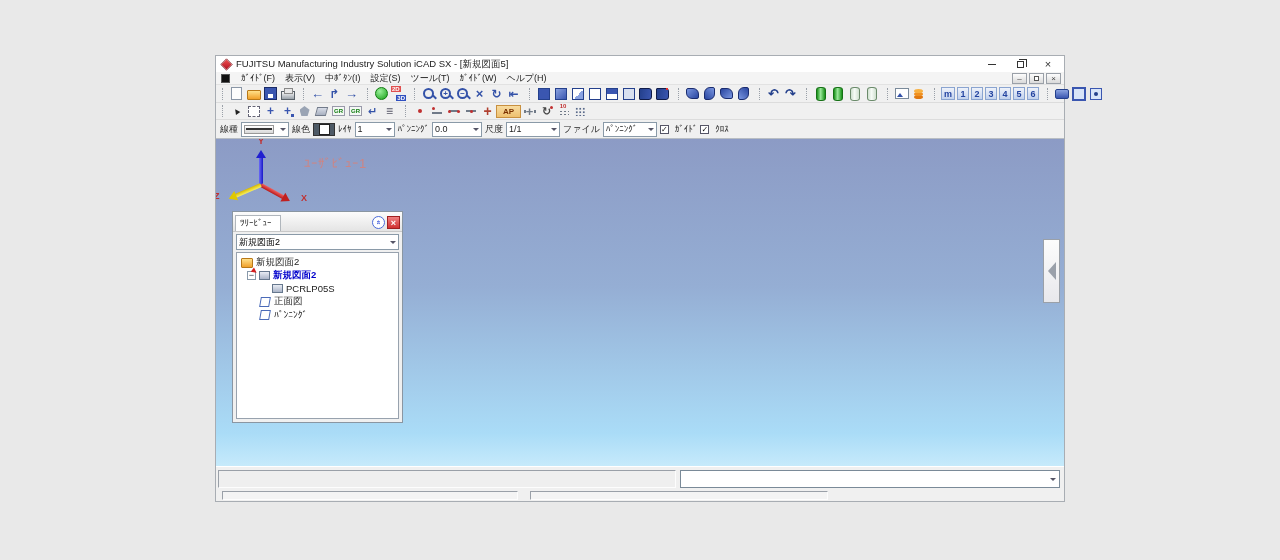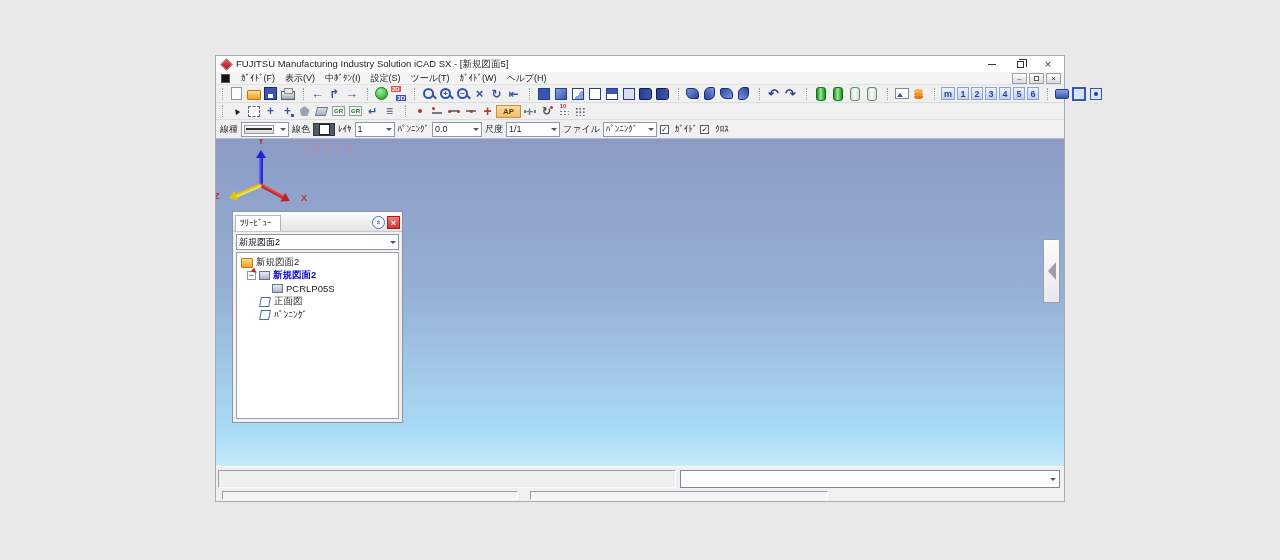--- a/index.html
+++ b/index.html
@@ -127,21 +127,21 @@
   .linep::before { content:""; flex:1; height:2px; background:#333; }
   .swatch { width:22px; height:13px; background:#4e5a66; display:flex; align-items:center; justify-content:center; border:1px solid #333; }
   .swatch::before { content:""; width:9px; height:9px; background:#fff; border:1px solid #222; }
   .cbwrap { display:flex; align-items:center; gap:6px; }
   .cb { width:9px; height:9px; background:#fff; border:1px solid #556; font-size:8px; line-height:8px; text-align:center; color:#111; }
   .cb::before { content:"✓"; }
 
   
   .canvas { position:relative; height:327px; flex:0 0 auto; overflow:hidden;
             background:linear-gradient(#8c9bc5 0%,#95aed4 45%,#aadcf7 90%,#c6eafb 100%); }
-  .viewlabel { position:absolute; left:88px; top:4px; font-size:10px; color:#cc8585; letter-spacing:.5px; }
+  .viewlabel { position:absolute; left:88px; top:17px; font-size:13px; color:#cc8585; letter-spacing:.5px; }
   .axis { position:absolute; left:45px; top:44px; width:1px; height:1px; }
   .axarm { position:absolute; left:0; top:0; height:4px; transform-origin:0 50%; border-radius:1px; }
   .axarm::after { content:""; position:absolute; right:-7px; top:-3px; border-left:8px solid; border-top:5px solid transparent; border-bottom:5px solid transparent; }
   .ax-y { width:28px; transform:rotate(-90deg); background:linear-gradient(#6a6af8,#1818c8); }
   .ax-y::after { border-left-color:#2020d0; }
   .ax-x { width:26px; transform:rotate(29deg); background:linear-gradient(#f06060,#b81818); }
   .ax-x::after { border-left-color:#c02020; }
   .ax-z { width:28px; transform:rotate(157deg); background:linear-gradient(#f8f060,#d8b800); }
   .ax-z::after { border-left-color:#e0c800; }
   .axlabel { position:absolute; font-size:9px; font-weight:700; color:#c03030; }

